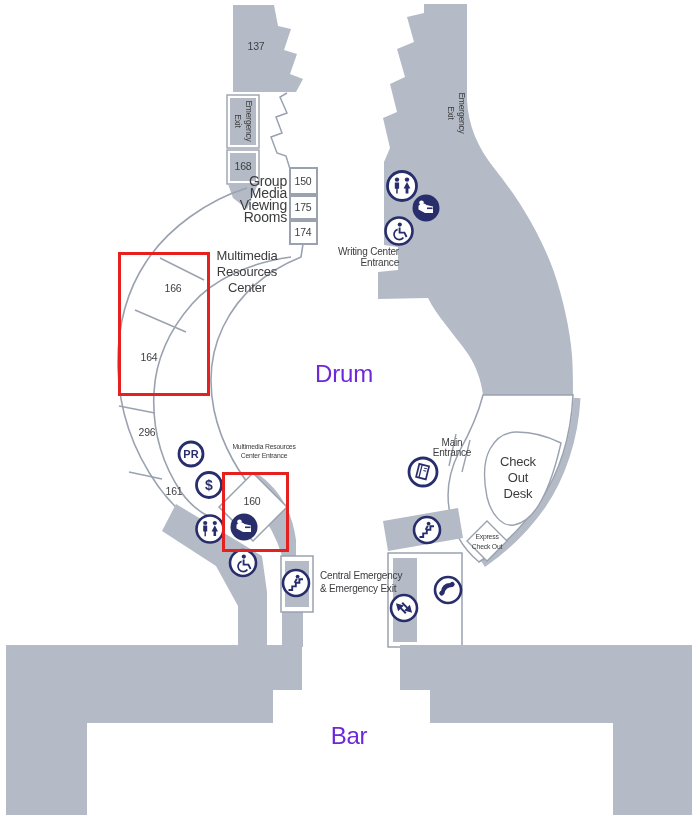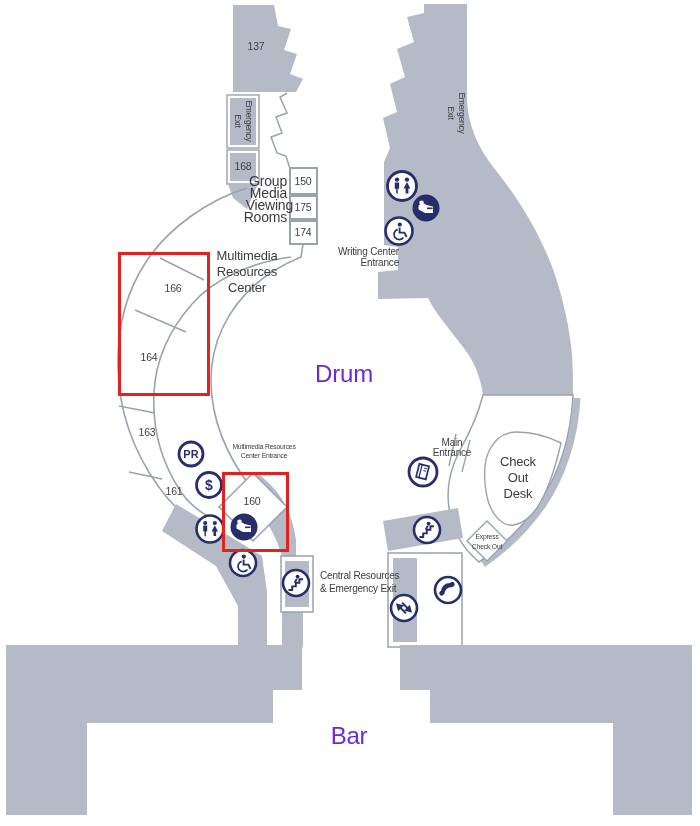--- a/index.html
+++ b/index.html
@@ -190,50 +190,50 @@
 <div class="lbl big" style="left:344px;top:374px;">Drum</div>
 <div class="lbl big" style="left:349px;top:736px;">Bar</div>
 
 <div class="lbl room" style="left:256px;top:46px;">137</div>
 <div class="lbl room" style="left:243px;top:166px;">168</div>
 <div class="lbl room" style="left:303px;top:181px;">150</div>
 <div class="lbl room" style="left:303px;top:207px;">175</div>
 <div class="lbl room" style="left:303px;top:232px;">174</div>
 <div class="lbl room" style="left:173px;top:288px;">166</div>
 <div class="lbl room" style="left:149px;top:357px;">164</div>
-<div class="lbl room" style="left:147px;top:432px;">163</div>
+<div class="lbl room" style="left:147px;top:432px;">296</div>
 <div class="lbl room" style="left:174px;top:491px;">161</div>
 <div class="lbl room" style="left:252px;top:501px;">160</div>
 
 <div class="lbl t13" style="left:247px;top:255px;">Multimedia</div>
 <div class="lbl t13" style="left:247px;top:271px;">Resources</div>
 <div class="lbl t13" style="left:247px;top:287px;">Center</div>
 
 <div class="lbl lbl-r t9" style="left:287px;top:181px;">Group</div>
 <div class="lbl lbl-r t9" style="left:287px;top:193px;">Media</div>
-<div class="lbl lbl-r t9" style="left:287px;top:205px;margin-left:6px;">Viewing</div>
+<div class="lbl lbl-r t9" style="left:287px;top:205px;">Viewing</div>
 <div class="lbl lbl-r t9" style="left:287px;top:217px;">Rooms</div>
 
 <div class="lbl t7" style="left:264px;top:447px;">Multimedia Resources</div>
 <div class="lbl t7" style="left:264px;top:456px;">Center Entrance</div>
 
 <div class="lbl lbl-r t8" style="left:399px;top:252px;">Writing Center</div>
 <div class="lbl lbl-r t8" style="left:399px;top:263px;">Entrance</div>
 
 <div class="lbl t8" style="left:452px;top:443px;">Main</div>
 <div class="lbl t8" style="left:452px;top:453px;">Entrance</div>
 
 <div class="lbl t13" style="left:518px;top:461px;">Check</div>
 <div class="lbl t13" style="left:518px;top:477px;">Out</div>
 <div class="lbl t13" style="left:518px;top:493px;">Desk</div>
 
 <div class="lbl t7" style="left:487px;top:537px;">Express</div>
 <div class="lbl t7" style="left:487px;top:547px;">Check Out</div>
 
-<div class="lbl lbl-l t8" style="left:320px;top:576px;">Central Resources</div>
+<div class="lbl lbl-l t8" style="left:320px;top:576px;">Central Emergency</div>
 <div class="lbl lbl-l t8" style="left:320px;top:589px;">&amp; Emergency Exit</div>
 
 <div class="lbl rot" style="left:243px;top:121px;">
   <div class="rotline">Emergency</div>
   <div class="rotline">Exit</div>
 </div>
 <div class="lbl rot" style="left:456px;top:113px;">
   <div class="rotline">Emergency</div>
   <div class="rotline">Exit</div>
 </div>

